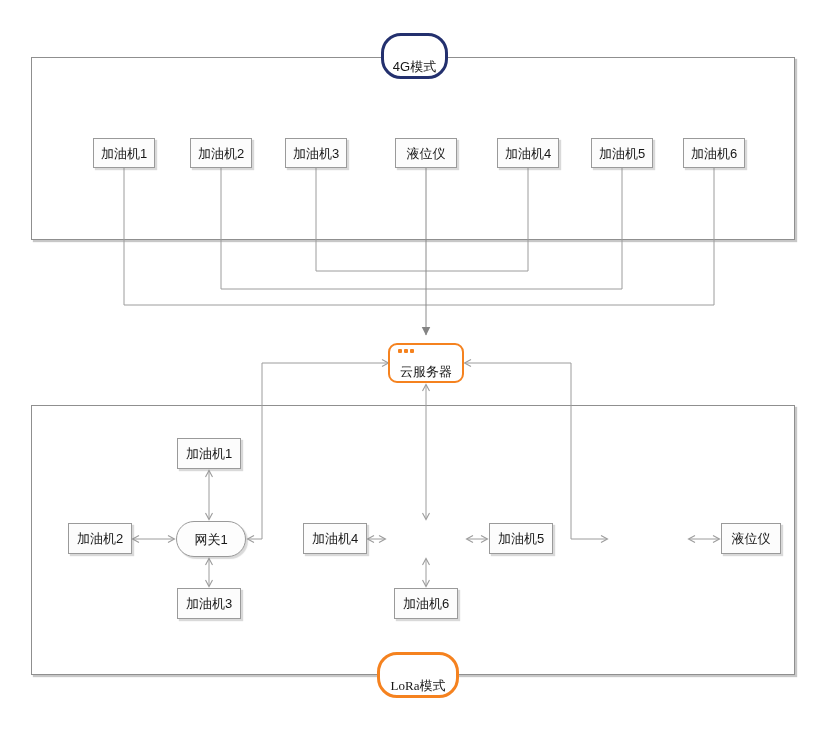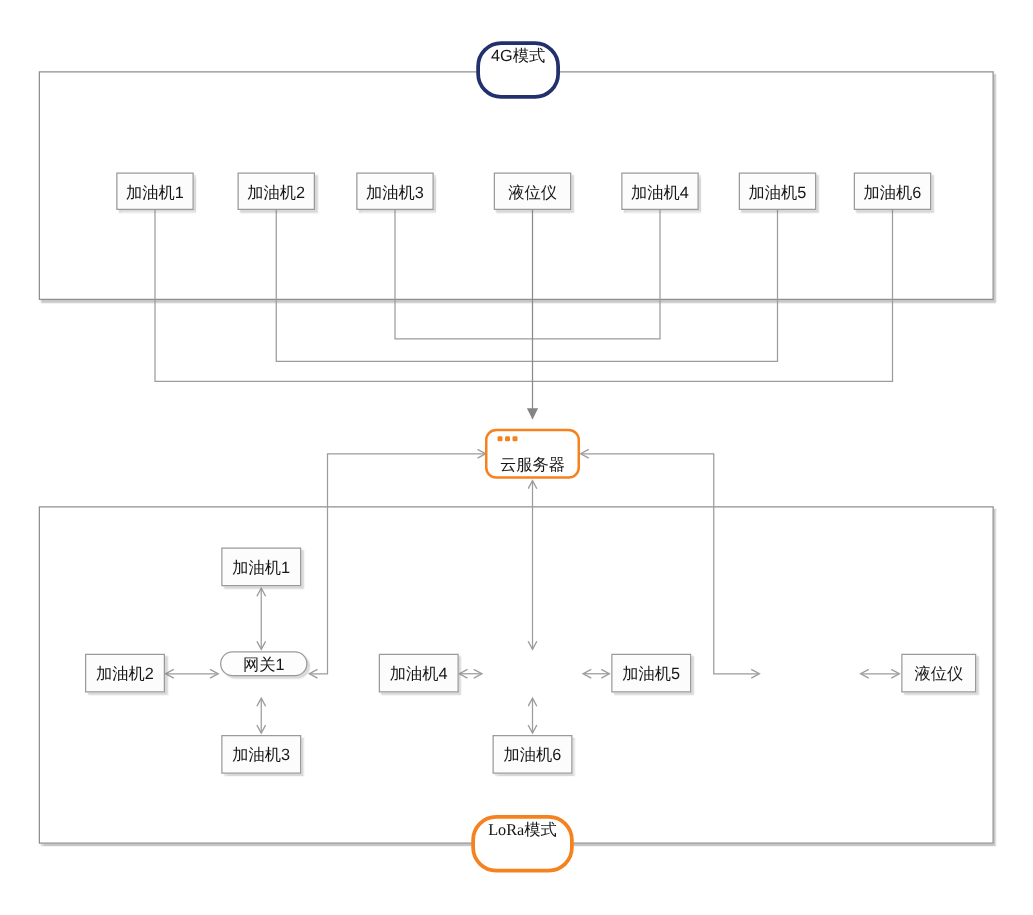--- a/index.html
+++ b/index.html
@@ -14,21 +14,21 @@
   .wires{position:absolute;left:0;top:0;z-index:2;}
   .node{
     position:absolute;box-sizing:border-box;background:#fcfcfc;border:1px solid #9a9a9a;
     box-shadow:2px 2px 1px rgba(120,120,120,0.28);
     display:flex;align-items:center;justify-content:center;
     font-size:13px;line-height:1;z-index:3;white-space:nowrap;
   }
   .pill{border-radius:18px;background:#fdfdfd;}
   .badge{
     position:absolute;box-sizing:border-box;background:#ffffff;border-radius:20px;
-    display:flex;align-items:flex-start;justify-content:center;
+    display:flex;align-items:flex-end;justify-content:center;
     font-size:13px;z-index:4;white-space:nowrap;
   }
   .badge-4g{border:3px solid #23306e;}
   .badge-lora{border:3px solid #f5821f;font-family:Liberation Serif, serif;}
   .cloud{
     position:absolute;box-sizing:border-box;background:#ffffff;border:2px solid #f5821f;
     border-radius:9px;display:flex;align-items:flex-end;justify-content:center;
     font-size:13px;z-index:4;white-space:nowrap;
   }
   .dots{position:absolute;top:4px;left:8px;display:flex;gap:2px;}
@@ -92,21 +92,21 @@
     <span class="dots">
         <i></i>
         <i></i>
         <i></i>
       </span>
     <span>云服务器</span>
   </div>
 
   <div class="node" style="left:177px;top:438px;width:64px;height:31px;">加油机1</div>
   <div class="node" style="left:68px;top:523px;width:64px;height:31px;">加油机2</div>
-  <div class="node pill" style="left:176px;top:521px;width:70px;height:20px;">网关1</div>
+  <div class="node pill" style="left:176px;top:521px;width:70px;height:36px;">网关1</div>
   <div class="node" style="left:177px;top:588px;width:64px;height:31px;">加油机3</div>
 
   <div class="node" style="left:303px;top:523px;width:64px;height:31px;">加油机4</div>
   <div class="node" style="left:489px;top:523px;width:64px;height:31px;">加油机5</div>
   <div class="node" style="left:394px;top:588px;width:64px;height:31px;">加油机6</div>
 
   <div class="node" style="left:721px;top:523px;width:60px;height:31px;">液位仪</div>
 
 </div>
 

